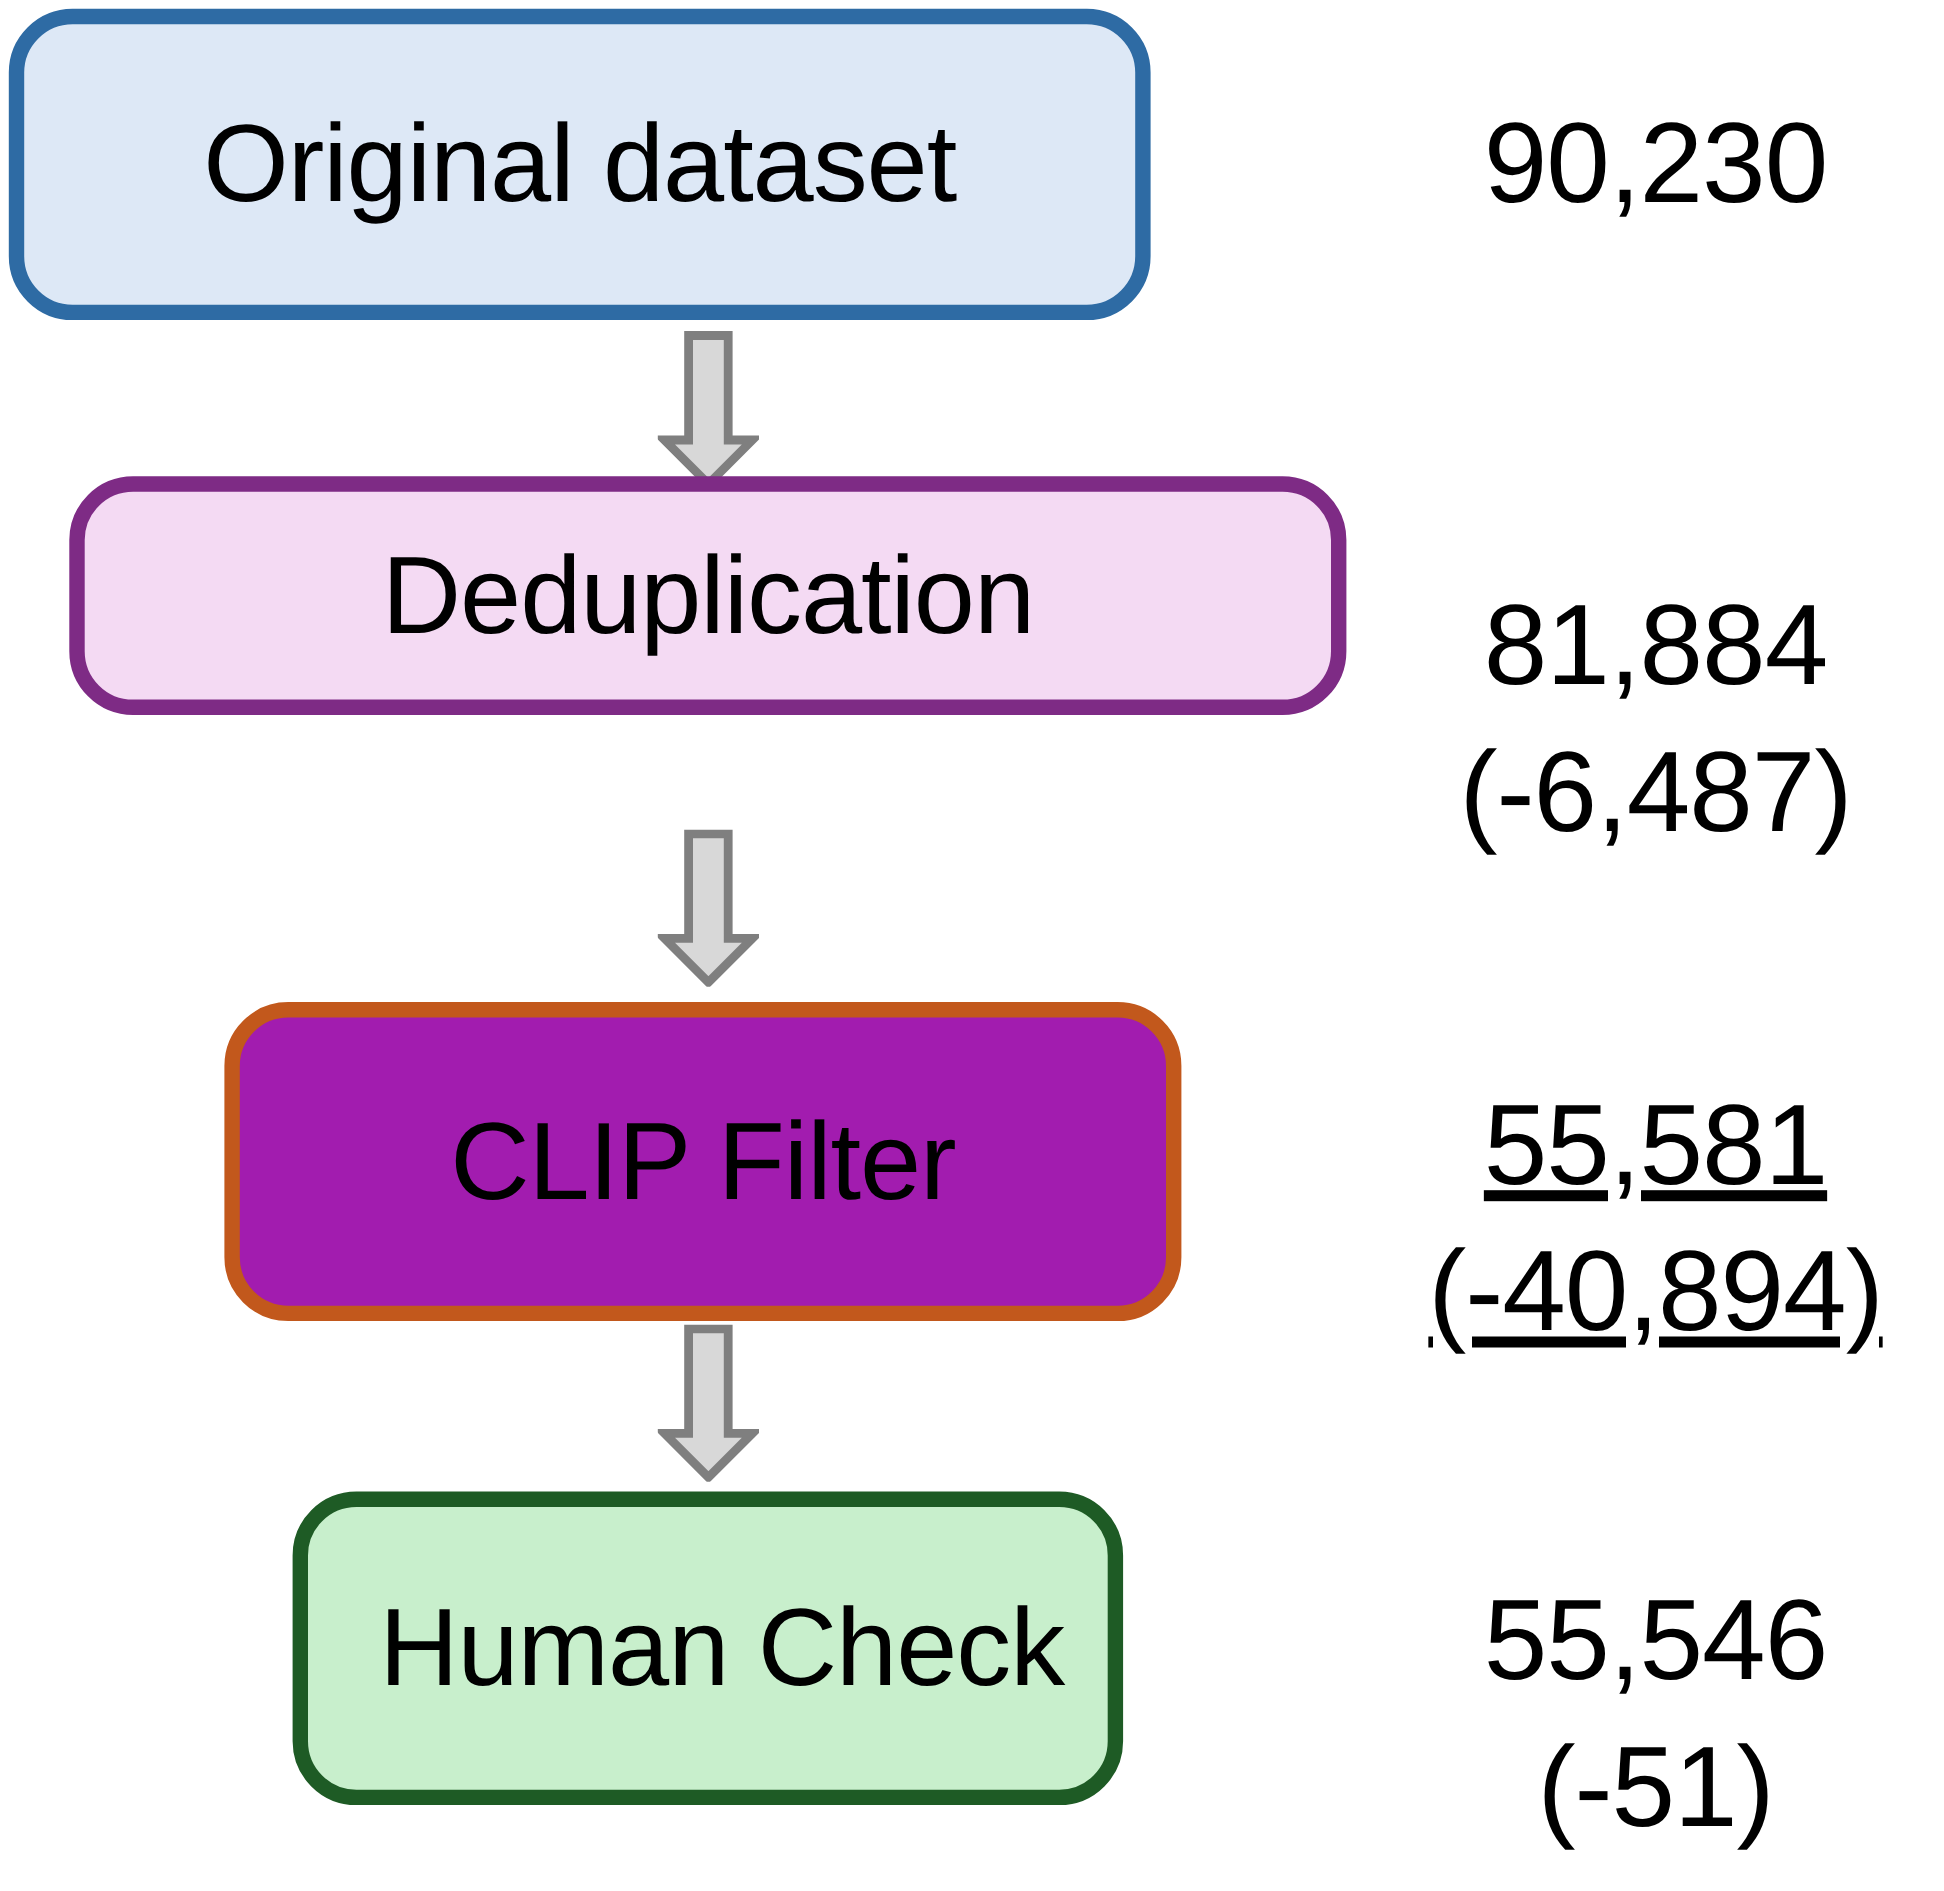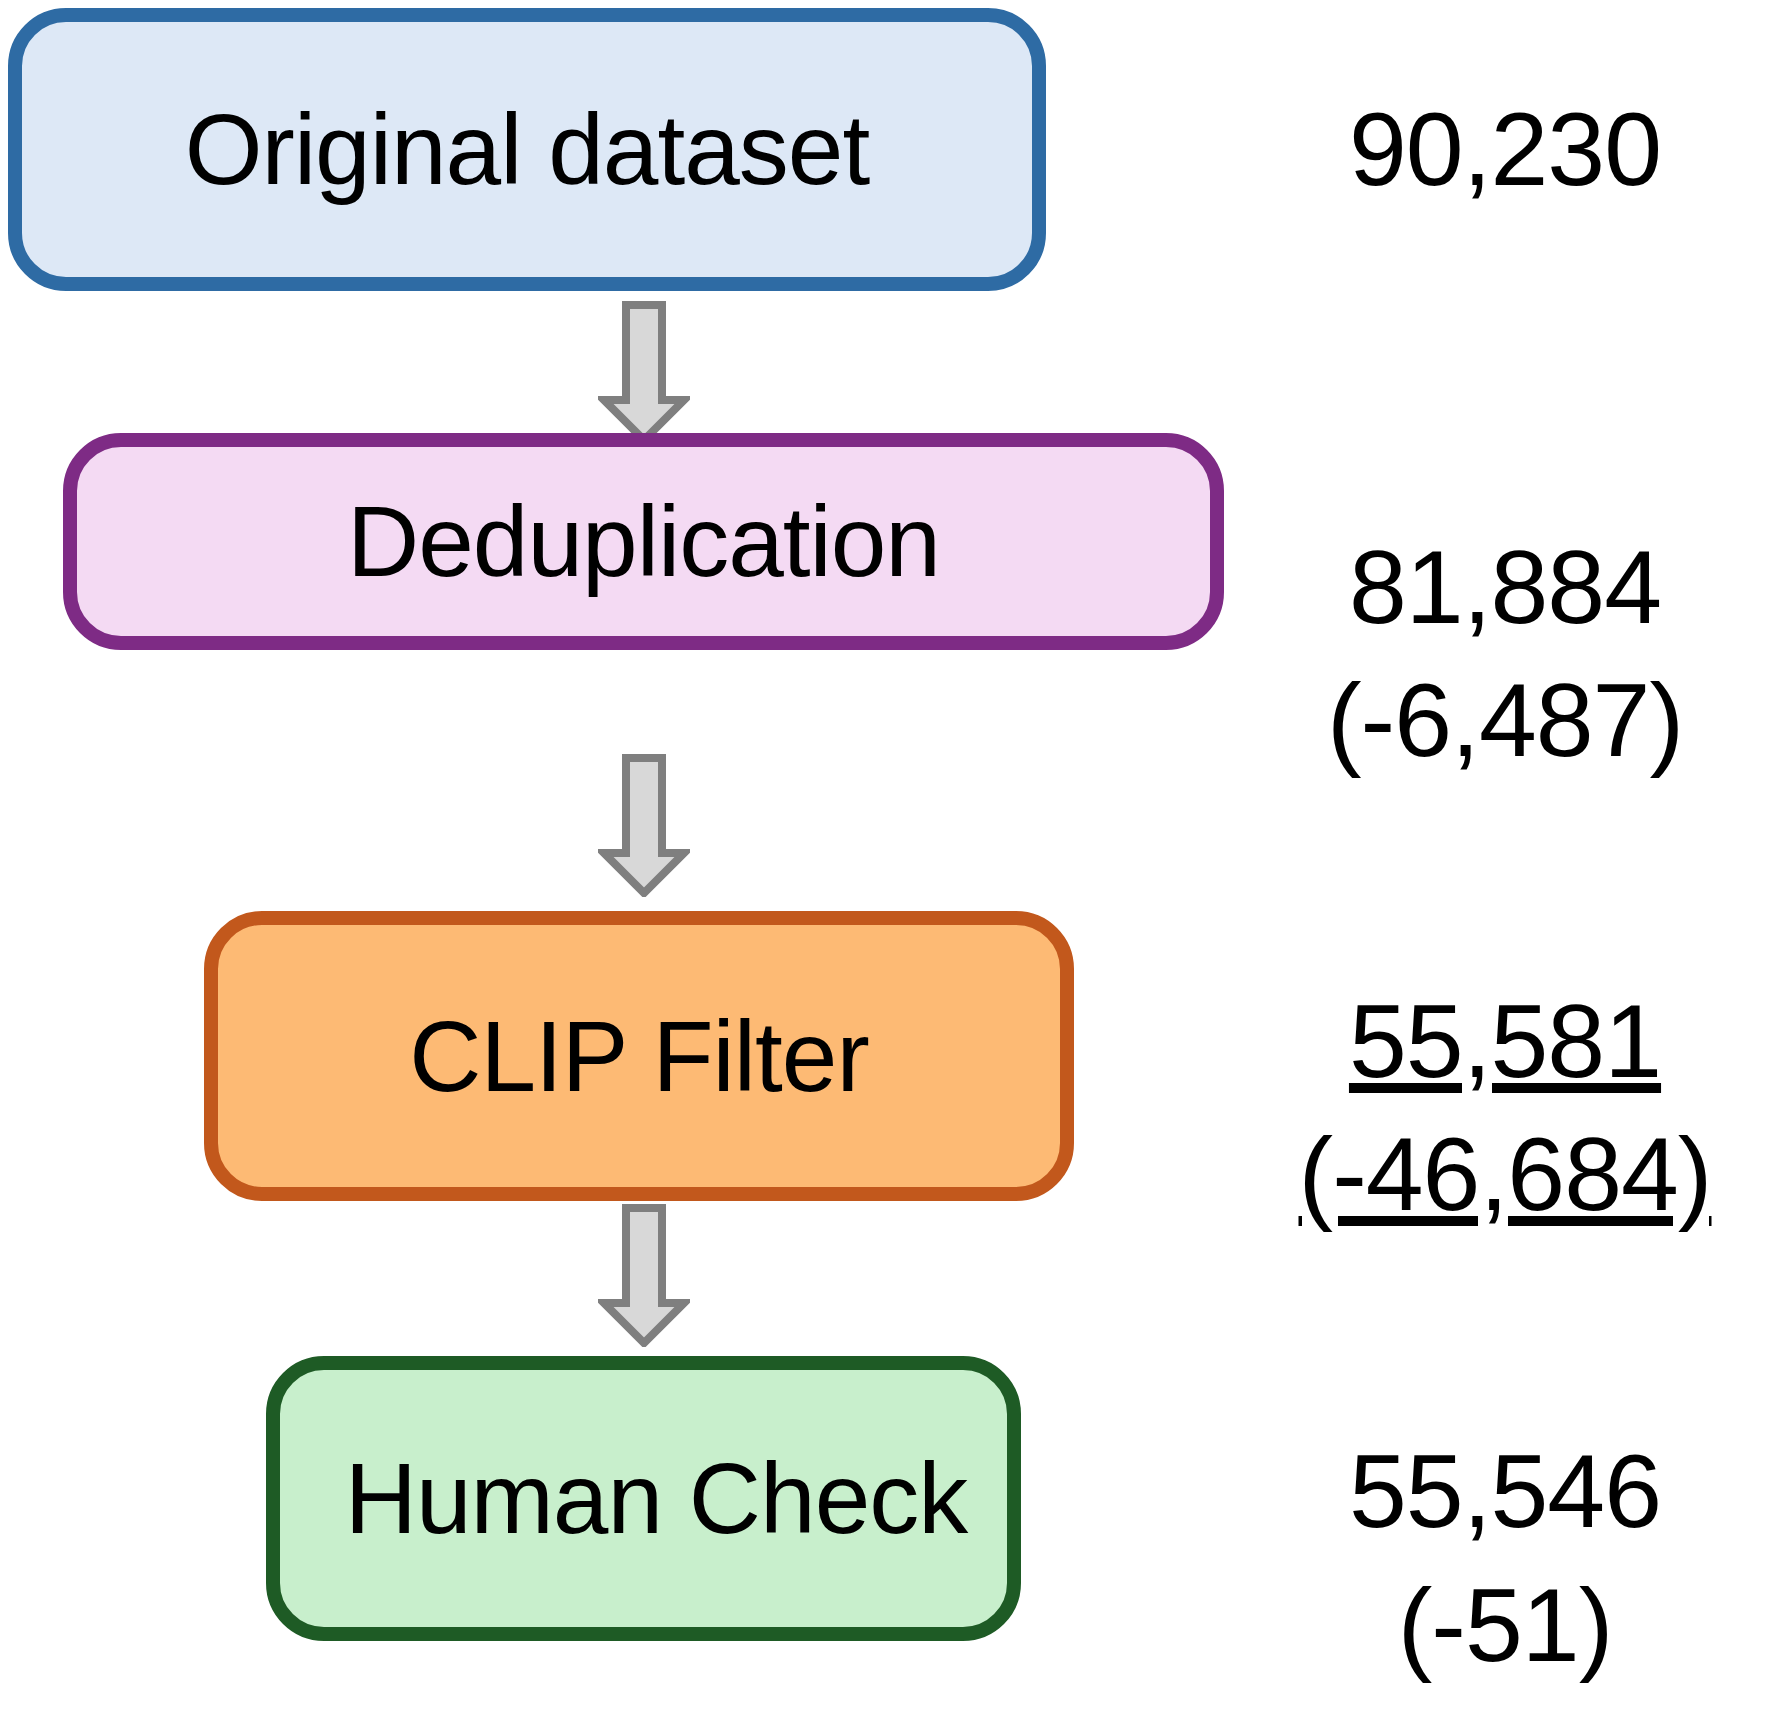--- a/index.html
+++ b/index.html
@@ -17,21 +17,21 @@
     border-radius:58px;
     display:flex;
     align-items:center;
     justify-content:center;
     font-size:100px;
     letter-spacing:-1px;
     color:#000000;
   }
   .box1{left:8px;   top:8px;    width:1038px; height:283px; background:#dde8f6; border:14px solid #2e6ba4;}
   .box2{left:63px;  top:433px;  width:1161px; height:217px; background:#f4daf3; border:14px solid #7e2b85;}
-  .box3{left:204px; top:911px;  width:870px;  height:290px; background:#fdba74; border:14px solid #c2581c;}
+  .box3{left:204px; top:911px;  width:870px;  height:290px; background:#a21caf; border:14px solid #c2581c;}
   .box4{left:266px; top:1356px; width:755px;  height:285px; background:#c8efcc; border:14px solid #1e5b25;padding-left:25px;}
   .arrow{
     position:absolute;
     width:92px;height:143px;
     left:598px;
   }
   .a1{top:301px;}
   .a2{top:754px;}
   .a3{top:1204px;}
   .count{
@@ -78,21 +78,21 @@
 
   <svg class="arrow a2" viewBox="0 0 92 143" aria-hidden="true">
     <polygon points="28,4 64,4 64,99 86,99 46,139 6,99 28,99" fill="#d8d8d8" stroke="#7f7f7f" stroke-width="8" stroke-linejoin="miter"></polygon>
   </svg>
 
   <div class="box box3">
     <span>CLIP Filter</span>
   </div>
   <div class="count count3">
     <div>55,581</div>
-    <div>(-46,684)</div>
+    <div>(-40,894)</div>
   </div>
 
   <svg class="arrow a3" viewBox="0 0 92 143" aria-hidden="true">
     <polygon points="28,4 64,4 64,99 86,99 46,139 6,99 28,99" fill="#d8d8d8" stroke="#7f7f7f" stroke-width="8" stroke-linejoin="miter"></polygon>
   </svg>
 
   <div class="box box4">
     <span>Human Check</span>
   </div>
   <div class="count count4">

